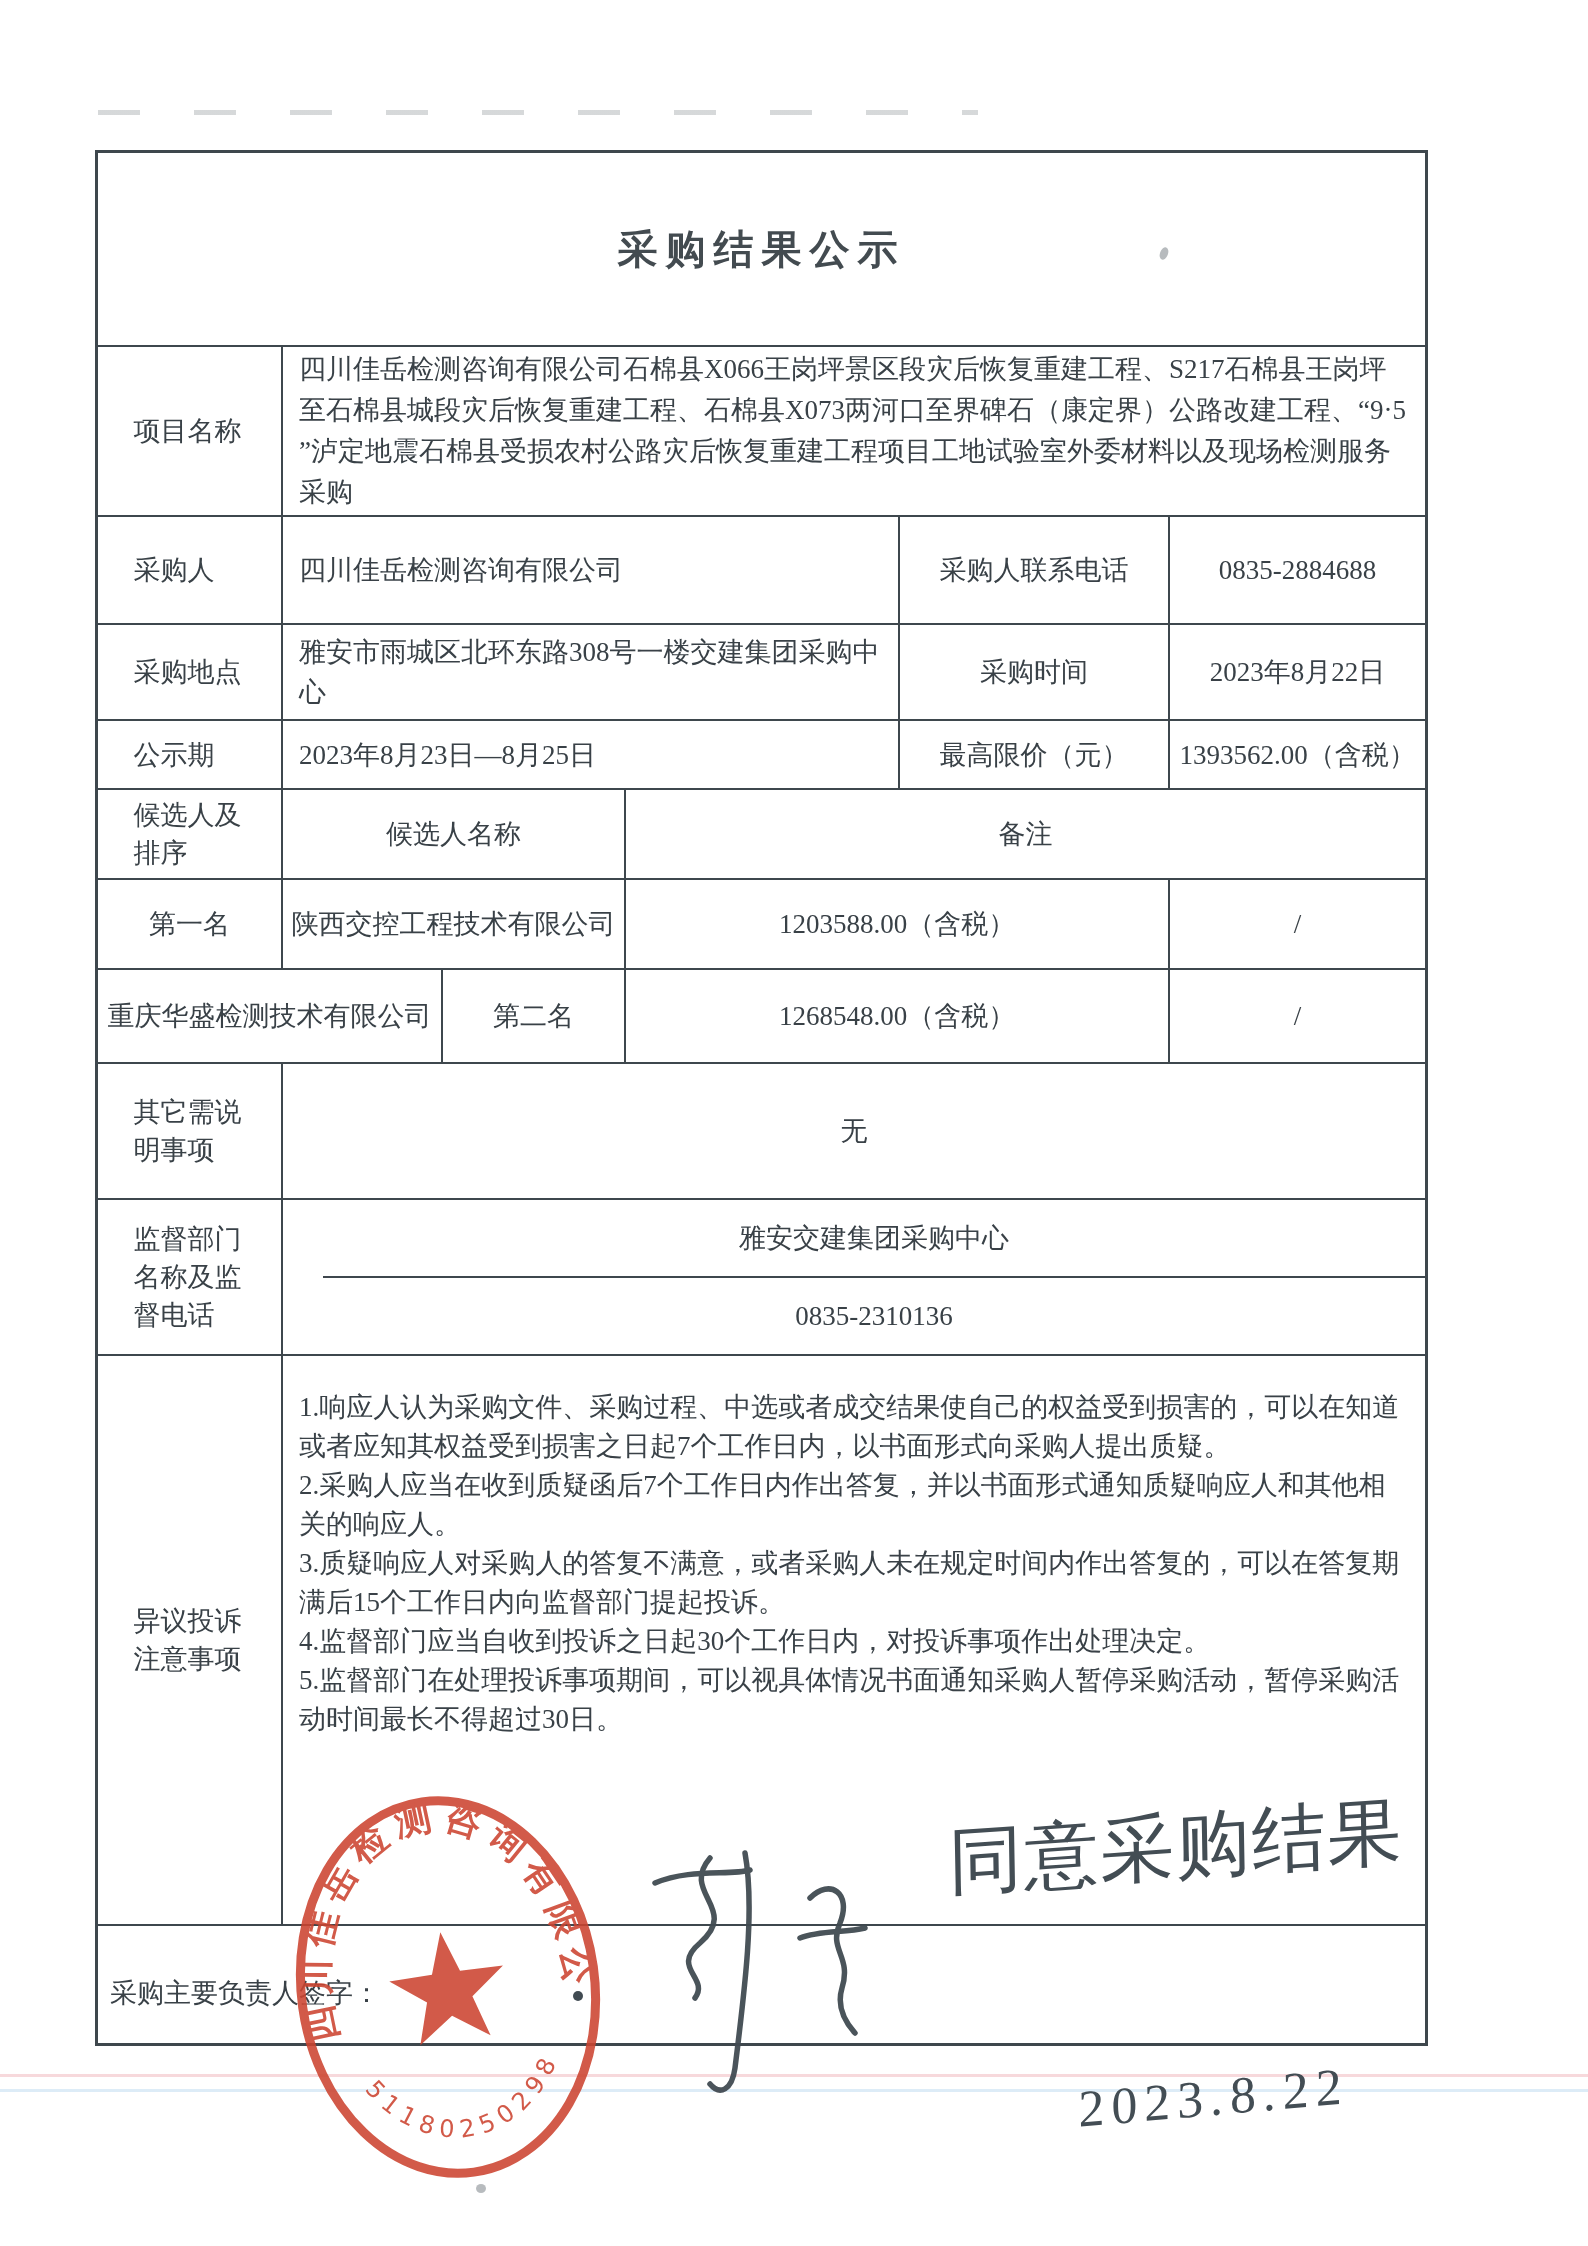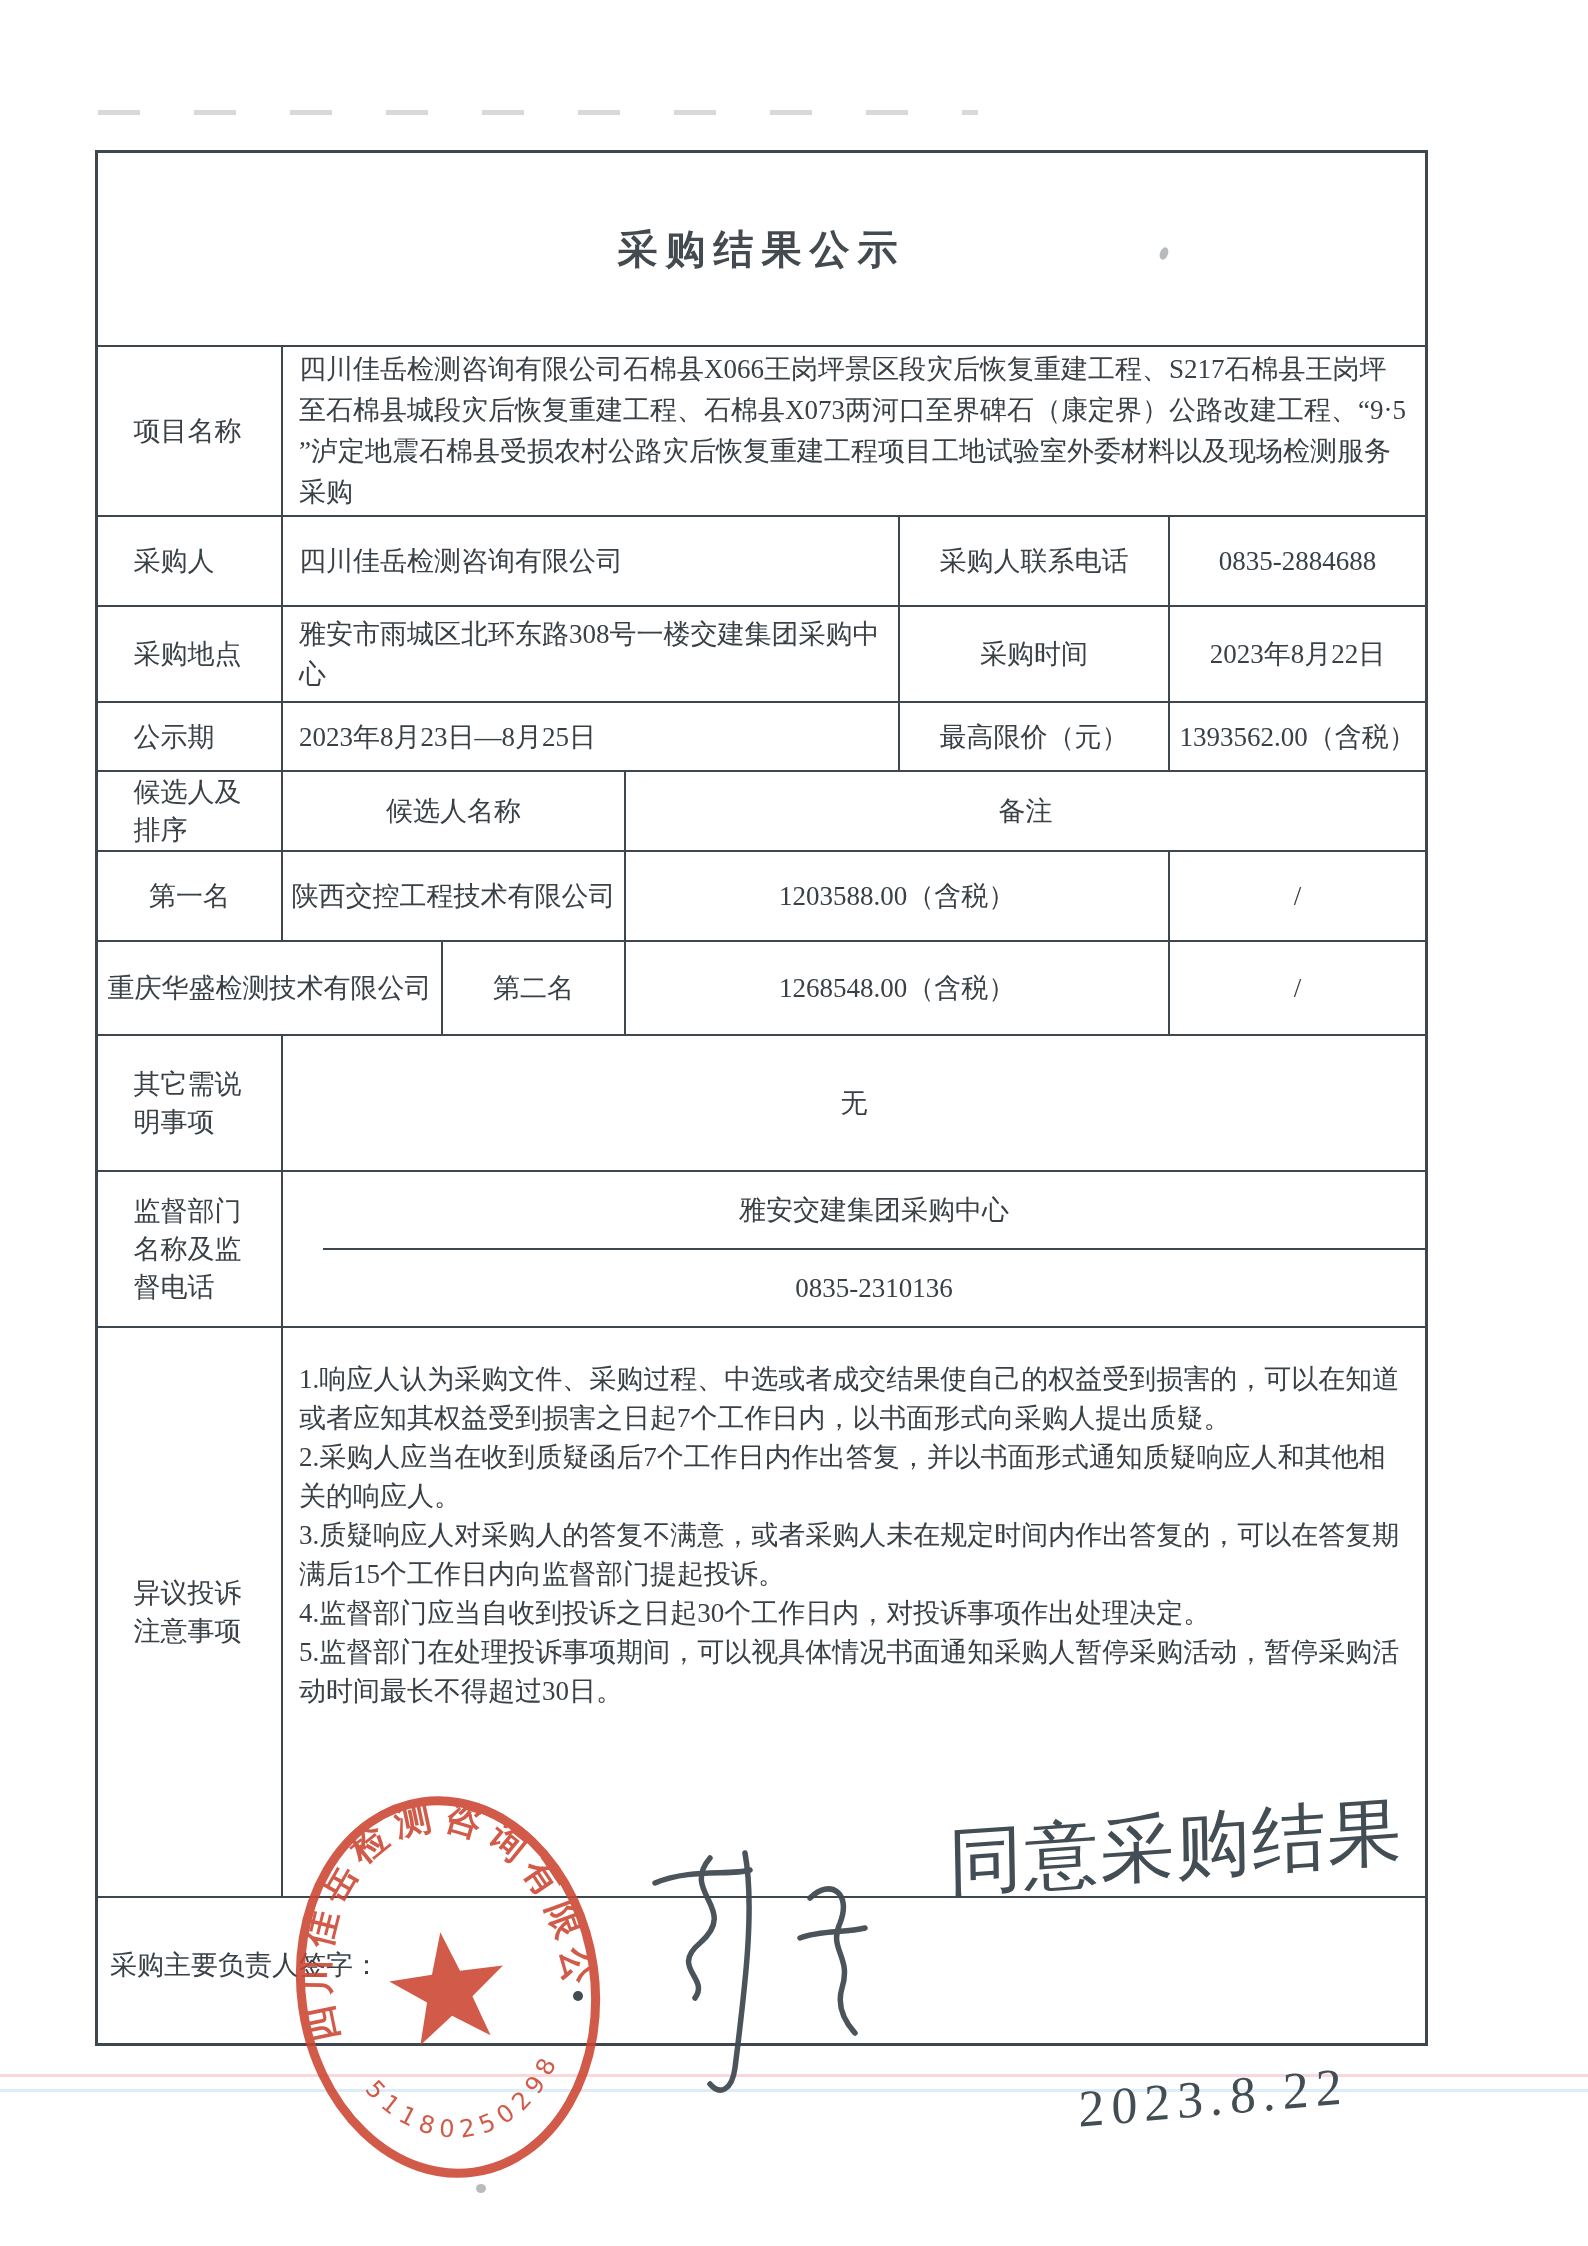--- a/index.html
+++ b/index.html
@@ -13,22 +13,22 @@
   
   .doc-table{
     position:absolute;left:95px;top:150px;width:1333px;height:1896px;
     border:3px solid #3e474d;box-sizing:border-box;background:transparent;
     display:flex;flex-direction:column;z-index:1;
   }
   .row{display:flex;border-top:2px solid #3e474d;box-sizing:border-box;flex:none;}
   .row:first-child{border-top:none;}
   .cell{border-left:2px solid #3e474d;box-sizing:border-box;overflow:hidden;}
   .cell:first-child{border-left:none;}
-  .r-title{height:192px}.r-project{height:170px}.r-purchaser{height:90px}
-  .r-location{height:96px}.r-publicity{height:69px}.r-chead{height:80px}
+  .r-title{height:192px}.r-project{height:170px}.r-purchaser{height:108px}
+  .r-location{height:96px}.r-publicity{height:69px}.r-chead{height:90px}
   .r-cand1{height:90px}.r-cand2{height:94px}.r-other{height:136px}
   .r-superv{height:156px}.r-notice{height:570px}.r-sign{height:136px}
   .ca{width:183px;display:flex;align-items:center;justify-content:center;}
   .ca .lab{width:112px;text-align:left;font-size:27px;line-height:38px;}
   .cb1{width:617px}.cc1{width:270px}.cd1{flex:1}
   .cb2{width:343px}.cc2{width:544px}.cd2{flex:1}
   .grow{flex:1}
   .v-left{display:flex;align-items:center;text-align:left;padding:6px 16px;font-size:27px;line-height:40px;}
   .v-center{display:flex;align-items:center;justify-content:center;text-align:center;font-size:27px;line-height:38px;padding:4px 8px;}
   .title-cell{

